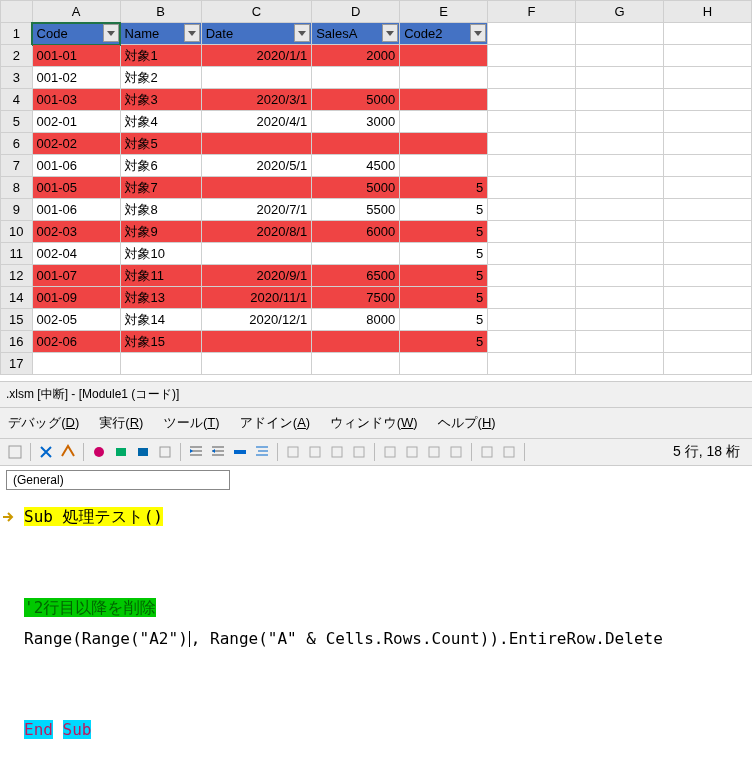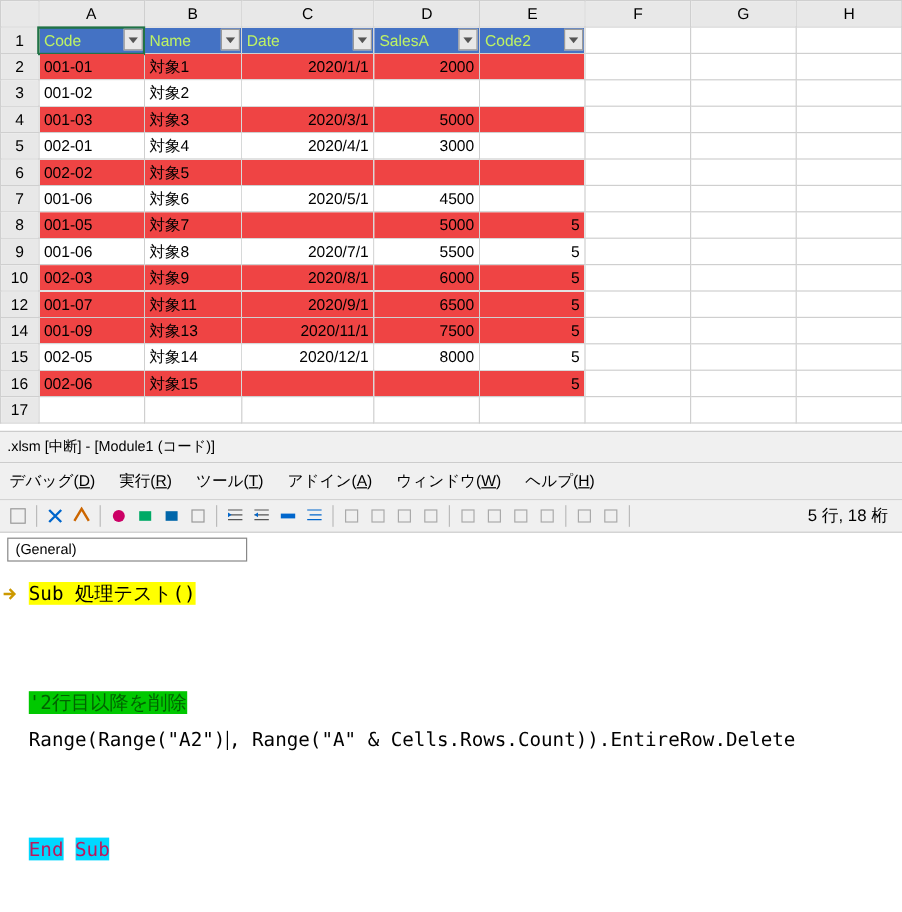--- a/index.html
+++ b/index.html
@@ -9,39 +9,39 @@
   .spreadsheet td, .spreadsheet th { border: 1px solid #cfcfcf; height: 22px; padding: 0 4px; position: relative; }
   .col-header { background: #e8e8e8; text-align: center; font-weight: normal; }
   .row-header { background: #e8e8e8; text-align: center; width: 28px; font-weight: normal; }
   .col-A { width: 78px; }
   .col-B { width: 72px; }
   .col-C { width: 98px; }
   .col-D { width: 78px; }
   .col-E { width: 78px; }
   .col-F, .col-G, .col-H { width: 78px; }
   
-  .table-header { background: #4472c4; color: #bef264; font-weight: normal; padding-right: 18px !important; position: relative; }
+  .table-header { background: #4472c4; color: #000000; font-weight: normal; padding-right: 18px !important; position: relative; }
   .filter-btn { position: absolute; right: 1px; top: 1px; width: 16px; height: 18px; background: #e8e8e8; border: 1px solid #999; display: flex; align-items: center; justify-content: center; }
   .filter-btn svg { width: 8px; height: 5px; }
   
   .banded-odd { background: #ef4444; }
   .banded-even { background: #fff; }
   .num { text-align: right; }
   .active-cell { outline: 2px solid #217346; outline-offset: -1px; }
   
   .vbe-title { background: #f0f0f0; border-top: 1px solid #ccc; border-bottom: 1px solid #ccc; padding: 4px 6px; font-size: 12px; margin-top: 6px; }
   .vbe-menu { background: #f0f0f0; border-bottom: 1px solid #ccc; padding: 6px 8px; display: flex; gap: 20px; font-size: 13px; }
   .vbe-menu span u { text-decoration: underline; }
   .vbe-toolbar { background: #f0f0f0; border-bottom: 1px solid #ccc; padding: 4px 6px; display: flex; align-items: flex-end; gap: 4px; font-size: 12px; }
   .tb-sep { width: 1px; height: 18px; background: #bbb; margin: 0 2px; }
   .tb-btn { width: 18px; height: 18px; display: flex; align-items: center; justify-content: center; }
   .tb-btn svg { width: 16px; height: 16px; }
   .tb-pos { margin-left: auto; padding-right: 6px; font-size: 14px; }
   
-  .vbe-dd { background: #fff; border: 1px solid #888; padding: 2px 6px; font-size: 12px; margin: 4px 6px; display: inline-block; width: 200px; }
+  .vbe-dd { background: #fff; border: 1px solid #888; padding: 2px 6px; font-size: 12px; margin: 4px 6px; display: inline-block; width: 224px; }
   .vbe-code { padding: 8px 4px 20px 24px; font-family: "MS Gothic", Consolas, monospace; font-size: 16px; line-height: 1.9; position: relative; }
   .code-arrow { position: absolute; left: 2px; top: 10px; }
   .code-arrow svg { width: 14px; height: 14px; }
   .hl-yellow { background: #ffff00; }
   .hl-green { background: #00c800; color: #006400; }
   .hl-cyan { background: #00d8ff; color: #be185d; }
   .code-line { white-space: pre; }
   .cursor { display: inline-block; width: 1px; height: 16px; background: #000; vertical-align: middle; margin: 0 1px; }
   
   .corner { background: #e8e8e8; }
@@ -190,20 +190,31 @@
         <td class="banded-odd">002-03</td>
         <td class="banded-odd">対象9</td>
         <td class="banded-odd num">2020/8/1</td>
         <td class="banded-odd num">6000</td>
         <td class="banded-odd num">5</td>
         <td></td>
         <td></td>
         <td></td>
       </tr>
       <tr>
+        <th class="row-header">11</th>
+        <td class="banded-even">002-04</td>
+        <td class="banded-even">対象10</td>
+        <td class="banded-even num"></td>
+        <td class="banded-even num"></td>
+        <td class="banded-even num">5</td>
+        <td></td>
+        <td></td>
+        <td></td>
+      </tr>
+      <tr>
         <th class="row-header">12</th>
         <td class="banded-odd">001-07</td>
         <td class="banded-odd">対象11</td>
         <td class="banded-odd num">2020/9/1</td>
         <td class="banded-odd num">6500</td>
         <td class="banded-odd num">5</td>
         <td></td>
         <td></td>
         <td></td>
       </tr>

